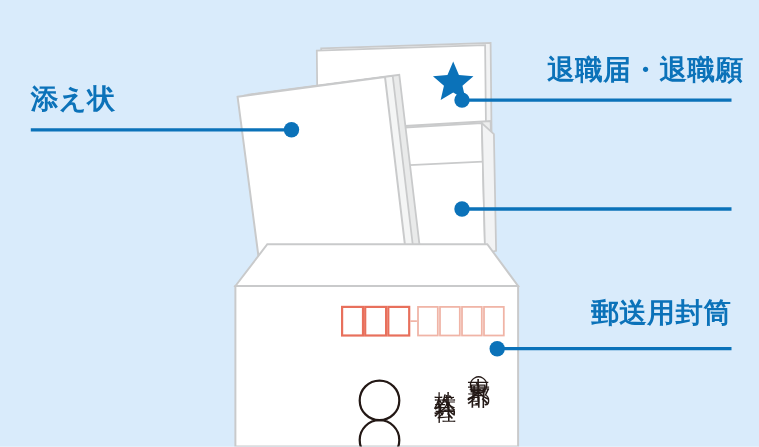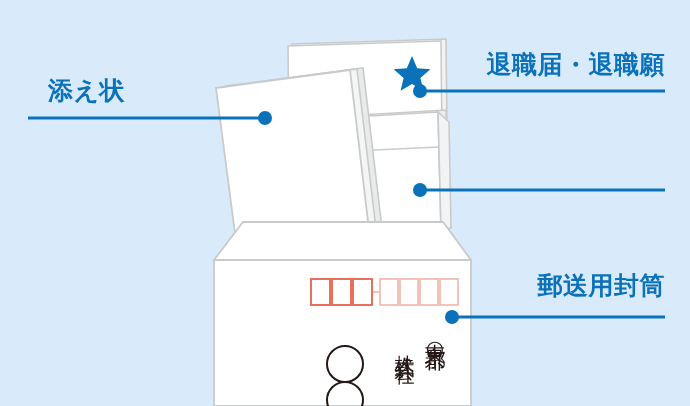--- a/index.html
+++ b/index.html
@@ -30,27 +30,26 @@
     position: absolute;
     color: #0b72b9;
     font-weight: 700;
     font-size: 25px;
     letter-spacing: 0.5px;
     white-space: nowrap;
     line-height: 1;
   }
   .label-left {
     text-align: center;
-    margin-left: 20px;
   }
   .label-right {
     text-align: right;
   }
   #label-cover-letter { left: 28px; top: 78px; }
-  #label-resignation  { right: 25px; top: 52px; }
+  #label-resignation  { right: 14px; top: 52px; }
   #label-inner        { right: 25px; top: 148px; }
   #label-outer        { right: 25px; top: 273px; }
 </style>
 </head>
 <body>
 
 <div id="stage">
 
   <svg id="scene" viewBox="0 0 690 406">
 

